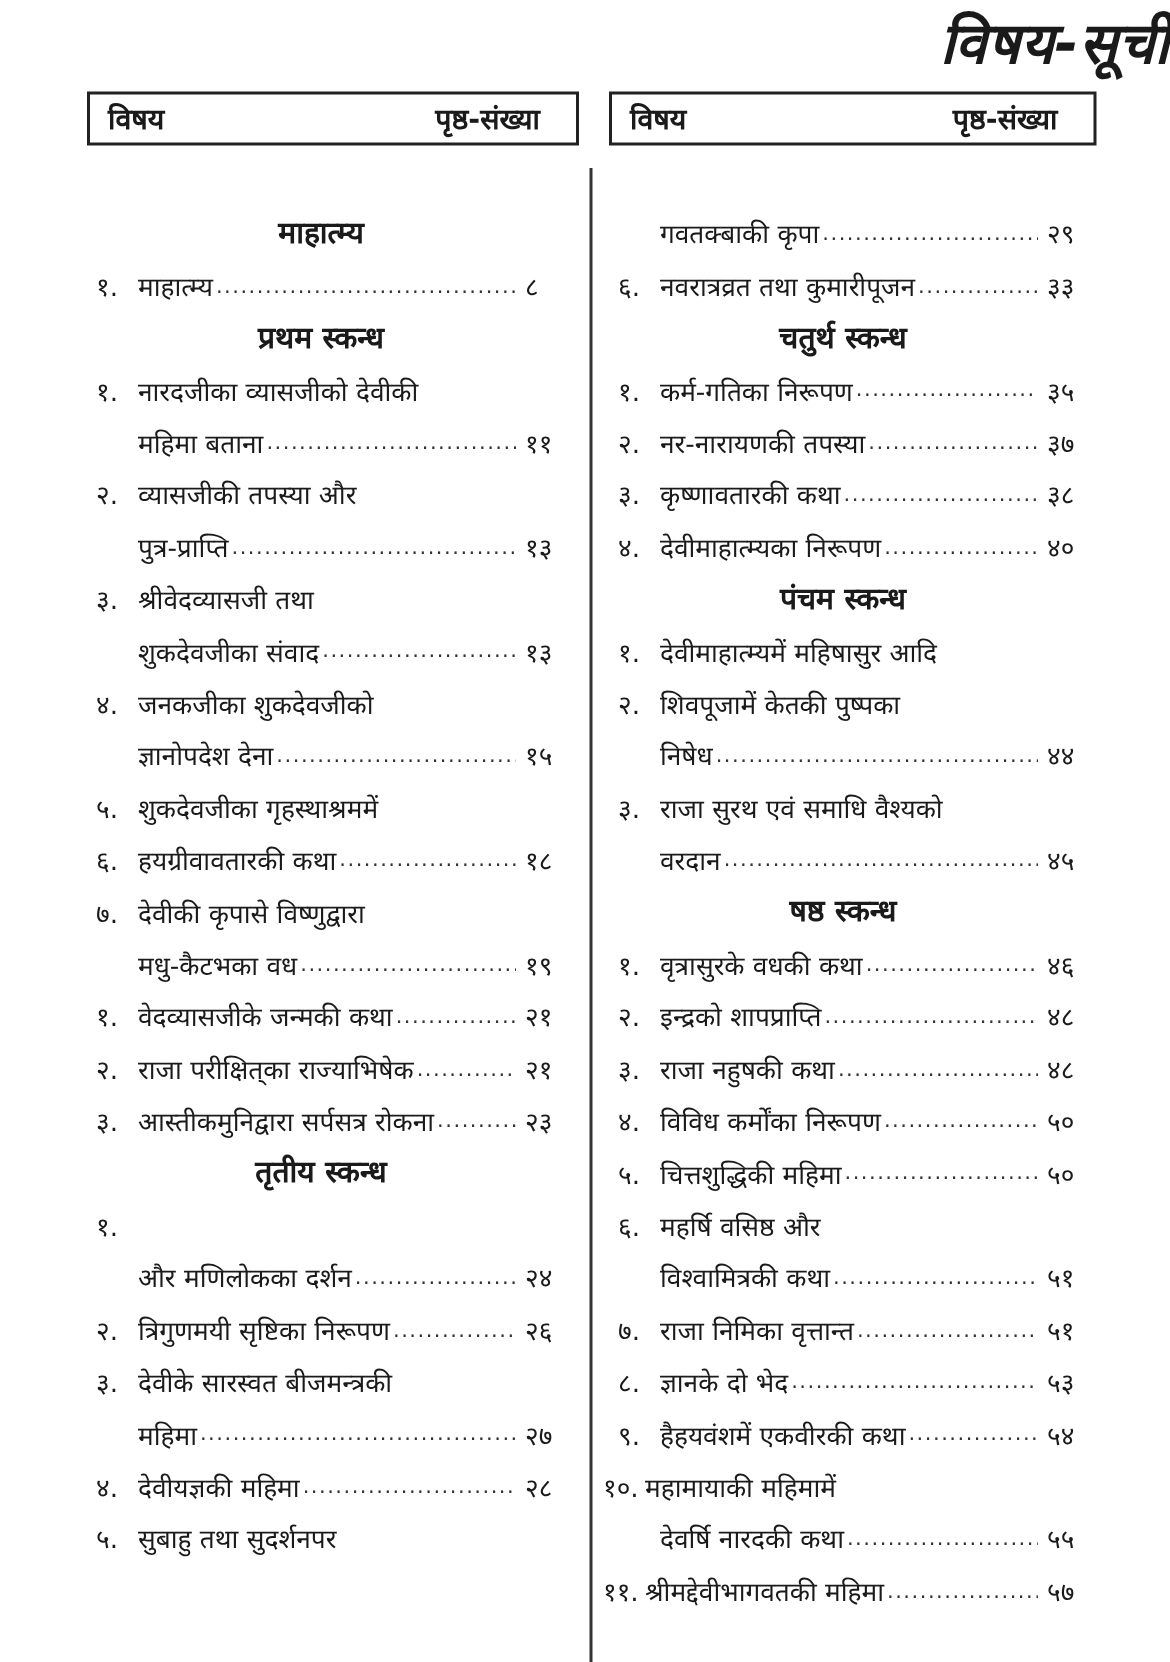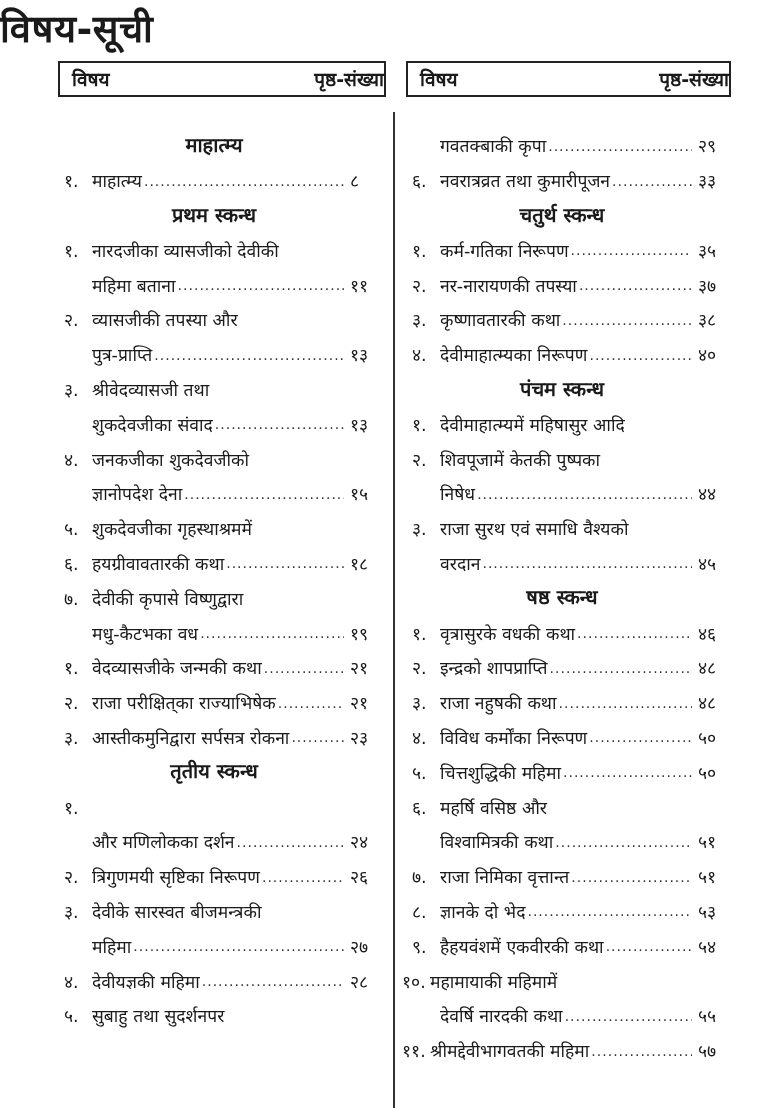--- a/index.html
+++ b/index.html
@@ -2,34 +2,34 @@
 <html><head>
   <meta charset="utf-8">
   <style>
     html, body { margin: 0; padding: 0; background: #ffffff; }
     body {
       width: 780px; height: 1108px; position: relative; overflow: hidden;
       font-family: "DejaVu Sans", "Liberation Sans", sans-serif;
       color: #1a1a1a;
     }
     .title {
-      position: absolute; left: 0; top: 4px; width: 780px; text-align: left;
-      font-size: 38px; font-weight: bold; letter-spacing: 0.5px; line-height: 50px;
+      position: absolute; left: 0; top: 4px; width: 780px; text-align: right;
+      font-size: 38px; font-weight: bold; letter-spacing: 0.5px; line-height: 50px; font-style: italic;
     }
     .hbox {
       position: absolute; top: 61px; height: 36px; border: 2px solid #222;
       box-sizing: border-box; display: flex; justify-content: space-between;
-      align-items: center; padding: 0 0 0 12px; font-size: 19px; font-weight: bold;
+      align-items: center; padding: 0 24px 0 12px; font-size: 19px; font-weight: bold;
     }
     .hbox.left { left: 58px; width: 328px; }
     .hbox.right { left: 406px; width: 325px; }
     .divider {
       position: absolute; left: 393px; top: 112px; width: 2px; height: 996px; background: #333;
     }
-    .col { position: absolute; top: 128px; }
+    .col { position: absolute; top: 138px; }
     .col.left { left: 64px; width: 320px; }
     .col.right { left: 412px; width: 320px; }
     .row {
       height: 34.8px; display: flex; align-items: center; font-size: 17.5px;
       white-space: nowrap; position: relative;
     }
     .row .num { width: 28px; flex: none; text-align: left; }
     .row.wide-num .num { width: 28px; margin-left: -10px; }
     .row .text { flex: none; }
     .row.cont .text { margin-left: 28px; }

